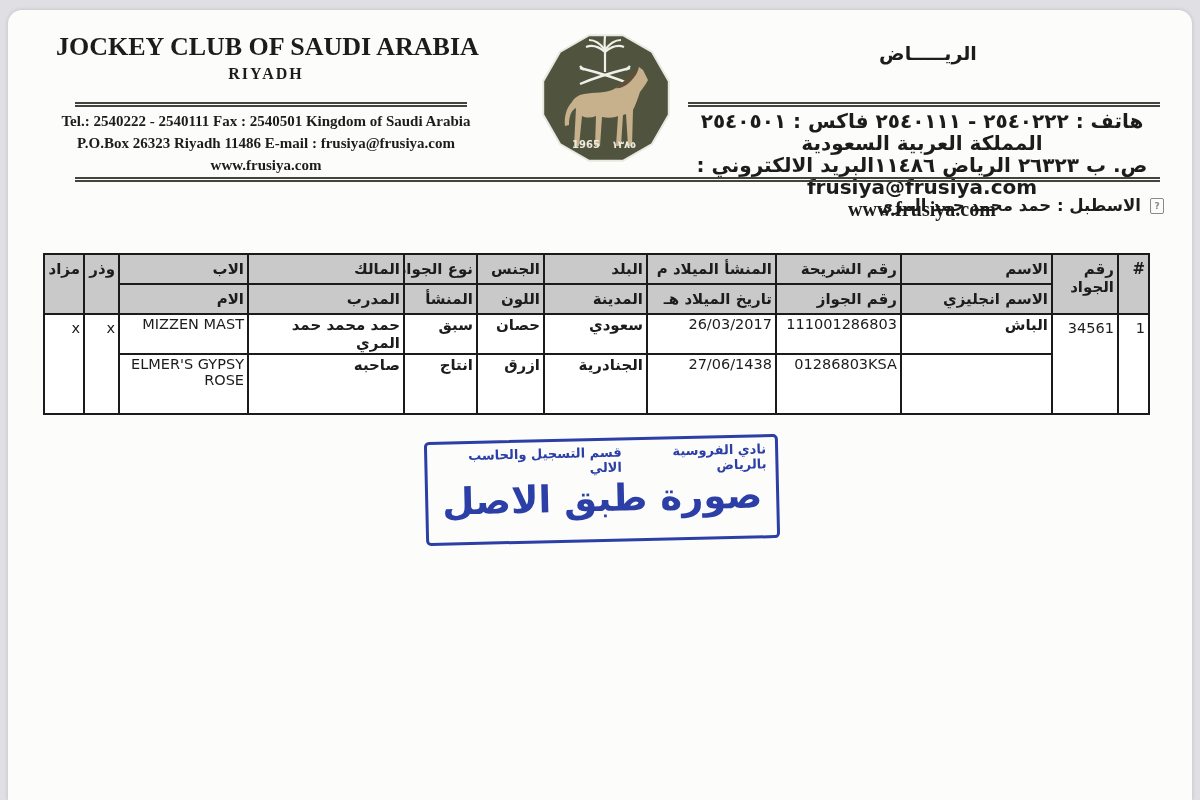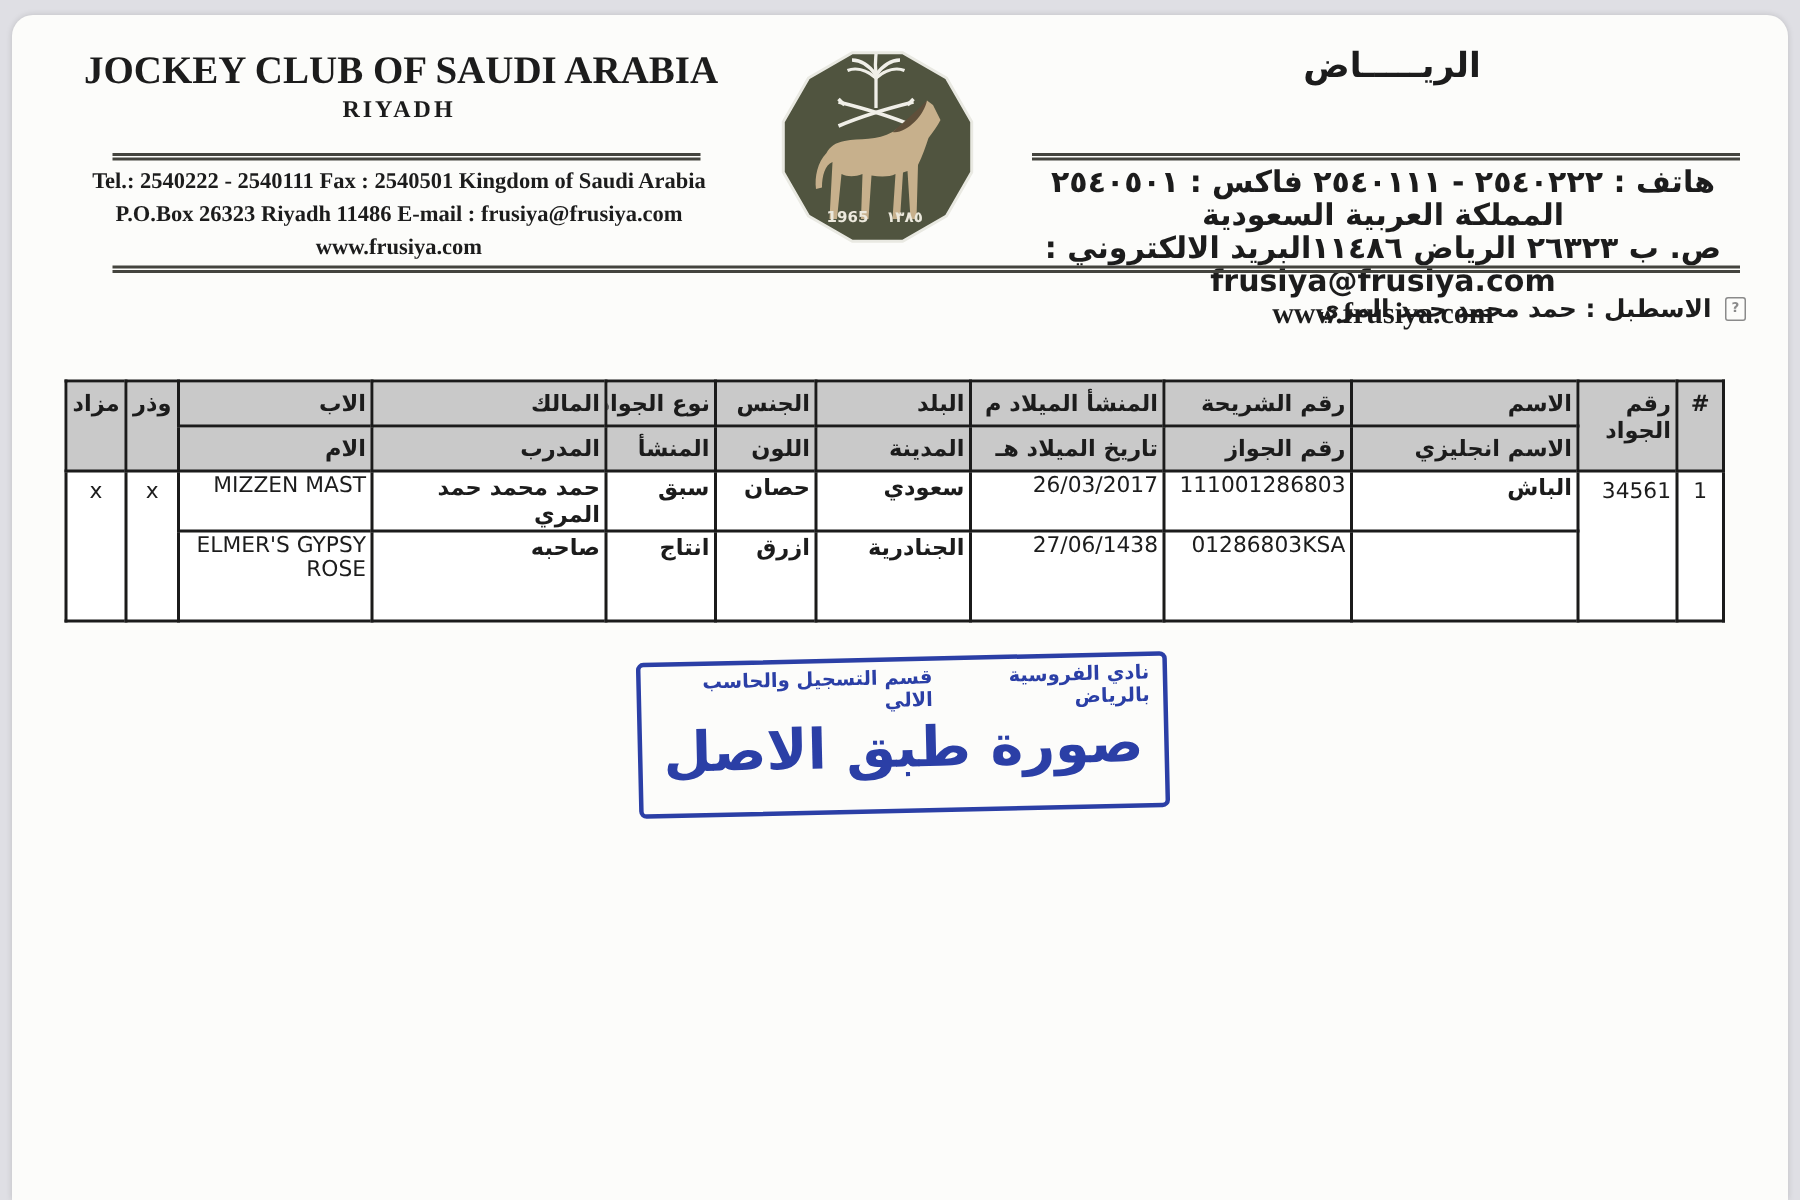--- a/index.html
+++ b/index.html
@@ -22,44 +22,44 @@
   .en-block { left:48px; top:22px; width:420px; text-align:center; }
   .en-title { font-family:"Liberation Serif", serif; font-weight:bold; font-size:26px; letter-spacing:0px; white-space:nowrap; }
   .en-city  { font-family:"Liberation Serif", serif; font-weight:bold; font-size:16px; letter-spacing:2px; margin-top:3px; }
   .rule { height:5px; border-top:2px solid #44443e; border-bottom:2px solid #44443e; }
   .rule-en { left:67px; top:92px; width:392px; }
   .rule-ar { left:680px; top:92px; width:472px; }
   .en-contact { left:38px; top:100px; width:440px; text-align:center;
     font-family:"Liberation Serif", serif; font-weight:bold; font-size:15px; line-height:22px; }
   .ar-block { left:688px; top:14px; width:464px; text-align:center; direction:rtl; }
   .ar-title { font-size:41px; font-weight:bold; line-height:52px; }
-  .ar-city  { font-size:23px; font-weight:bold; margin-top:7px; }
+  .ar-city  { font-size:19px; font-weight:bold; margin-top:18px; }
   .ar-contact { left:668px; top:100px; width:492px; text-align:center; direction:rtl;
     font-weight:bold; font-size:20px; line-height:22px; }
   .rule-full { left:67px; top:167px; width:1085px; }
 
   
-  .logo { left:505px; top:6px; width:142px; height:156px; }
+  .logo { left:526px; top:6px; width:142px; height:156px; }
 
   
   .stable { top:186px; right:28px; direction:rtl; display:flex; align-items:center; gap:9px;
     font-size:16.5px; font-weight:bold; }
   .glyph-box { width:14px; height:16px; border:1.5px solid #8a8a8a; border-radius:2px;
     font-size:9px; color:#8a8a8a; display:flex; align-items:center; justify-content:center;
     font-weight:bold; }
 
   
   table.reg { position:absolute; left:35px; top:243px; width:1107px;
     border-collapse:collapse; table-layout:fixed; direction:rtl; }
   table.reg th, table.reg td {
     border:2px solid #1b1b1b; padding:1px 3px;
     font-size:15px; overflow:hidden; }
   table.reg th { background:#c9c9c9; font-weight:bold; text-align:right; vertical-align:middle; white-space:nowrap; }
   table.reg td { background:#fff; font-weight:bold; text-align:right; vertical-align:top; }
-  table.reg .ctr { text-align:center; }
+  table.reg .ctr { }
   table.reg .vtop { vertical-align:top; padding-top:5px; }
   table.reg .latin { font-family:"DejaVu Sans", sans-serif; font-weight:normal; font-size:14.5px; }
   tr.r1 { height:30px; } tr.r2 { height:30px; }
   tr.d1 { height:30px; } tr.d2 { height:60px; }
 
   
   .stamp { left:417px; top:428px; width:354px; height:104px;
     border:3px solid #2b3fa6; border-radius:5px;
     transform:rotate(-1.3deg); transform-origin:center;
     color:#2b3fa6; direction:rtl; padding:4px 9px 2px 9px; }

